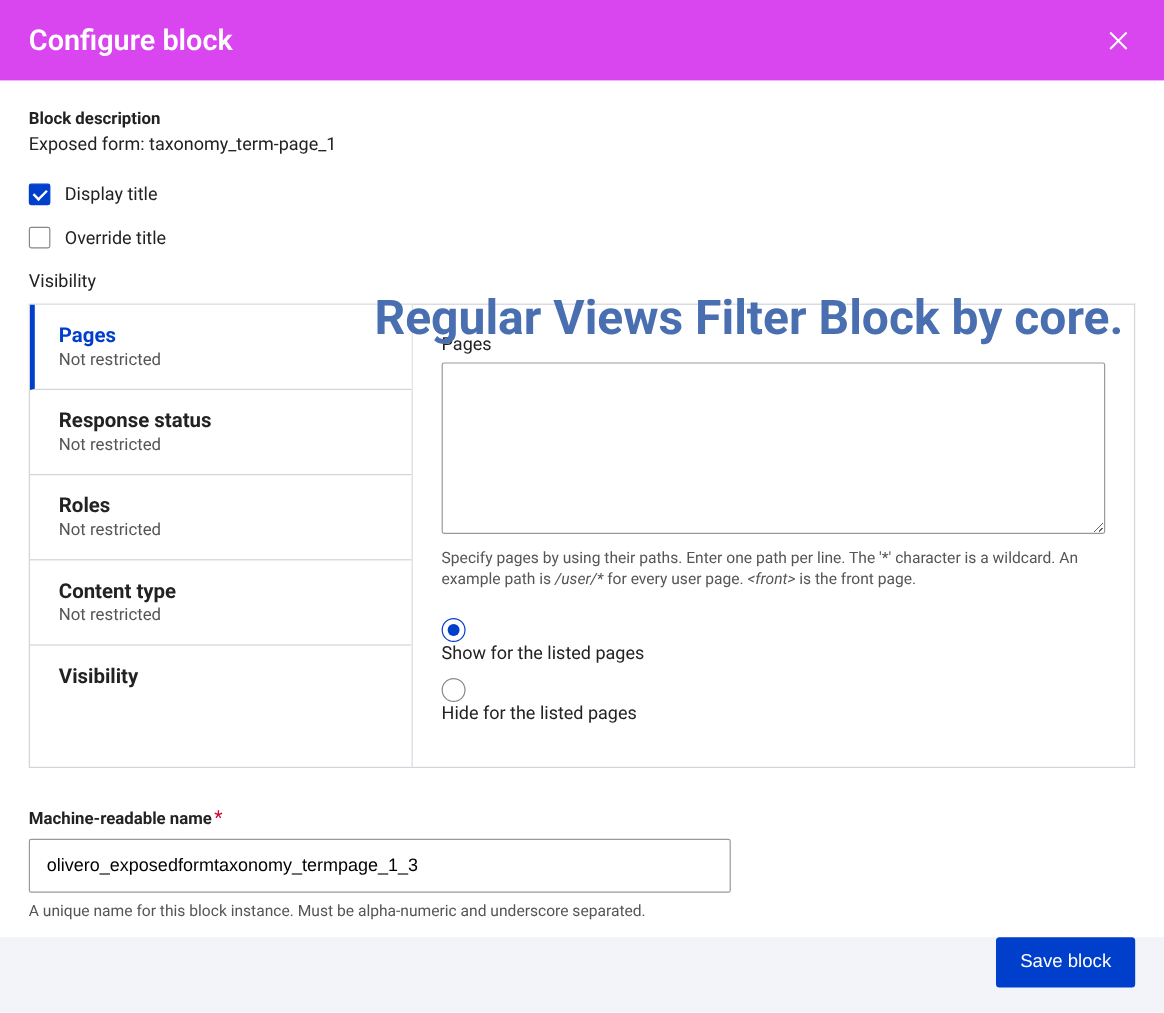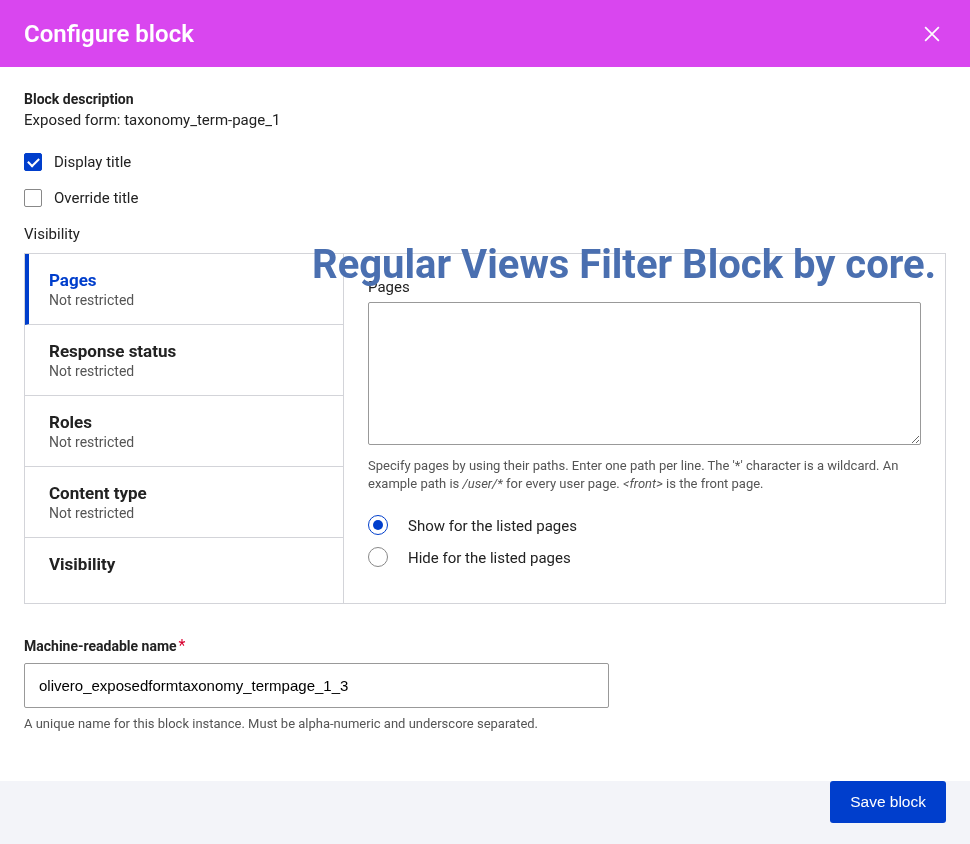--- a/index.html
+++ b/index.html
@@ -156,23 +156,24 @@
     font-size: 13px;
     color: #555;
     margin-top: 8px;
     line-height: 1.4;
   }
   .help-text em { font-style: italic; }
 
   .radio-group { margin-top: 22px; }
   .radio-row {
     display: flex;
-    align-items: flex-end;
-    gap: 20px;
+    align-items: flex-start;
+    gap: 0;
     margin-bottom: 12px;
+    flex-direction: column;
   }
   .rdo {
     width: 20px;
     height: 20px;
     border: 1.5px solid #888;
     border-radius: 50%;
     display: inline-flex;
     align-items: center;
     justify-content: center;
     cursor: pointer;

